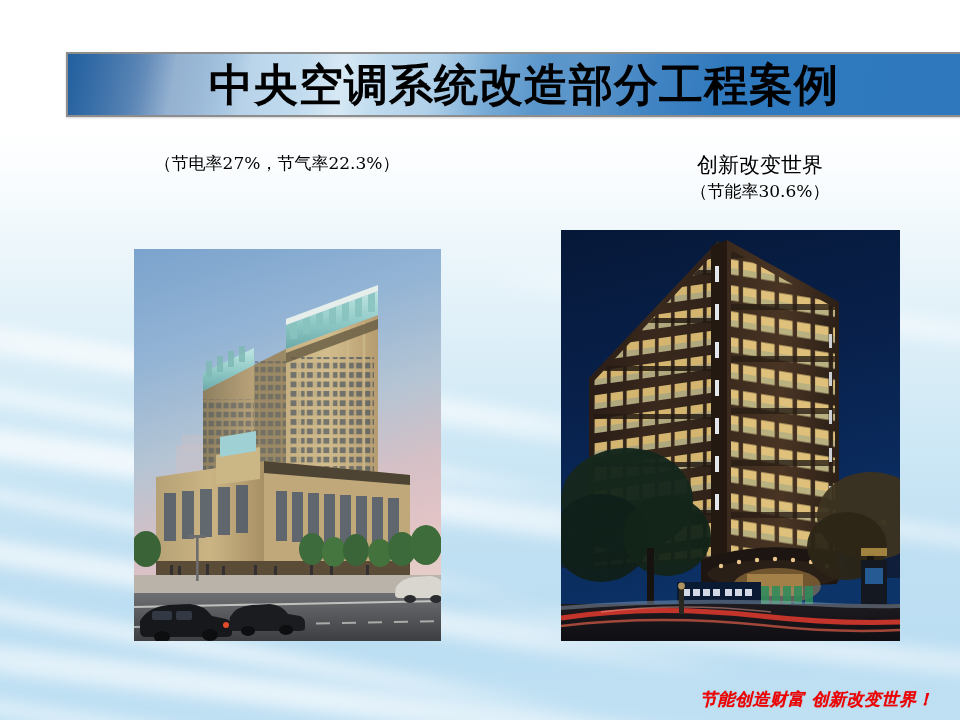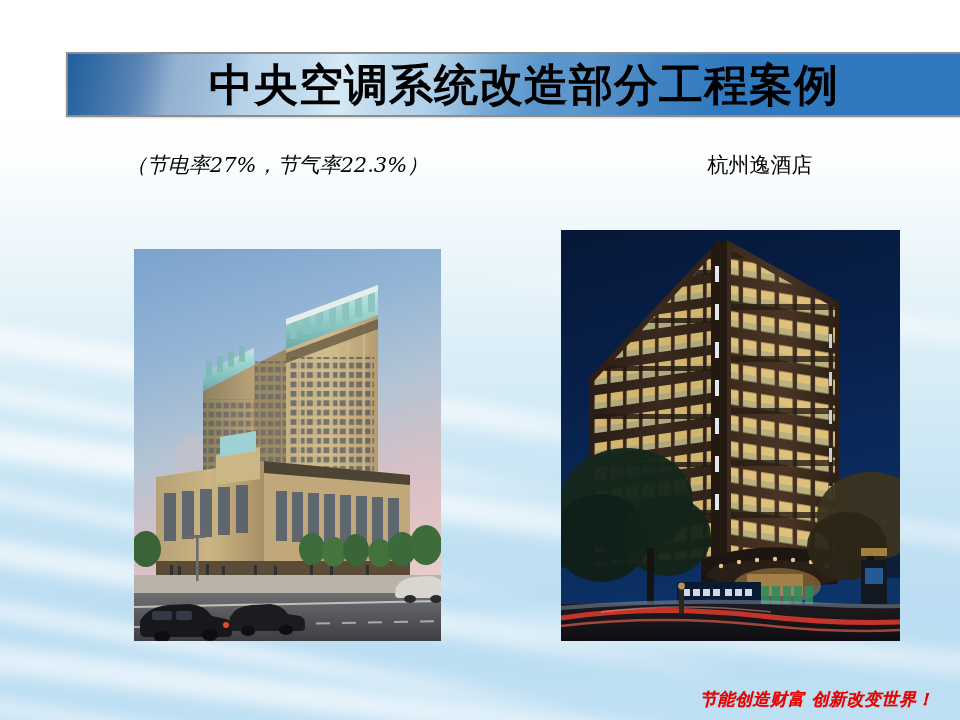--- a/index.html
+++ b/index.html
@@ -99,23 +99,22 @@
     text-align:center;
     color:#000000;
     line-height:1.32;
     white-space:nowrap;
   }
   .cap-name {
     font-size:21px;
     font-family:"DejaVu Serif","Liberation Serif",serif;
   }
   .cap-stat {
-    font-size:21px;
+    font-size:17px;
     font-family:"DejaVu Serif","Liberation Serif",serif;
-    font-style:italic;
   }
   #caption-left  { left:62px;  top:152px; width:430px; }
   #caption-right { left:580px; top:152px; width:360px; }
 
   
   .photo {
     position:absolute;
     overflow:hidden;
     background:#0b1b36;
   }
@@ -159,21 +158,22 @@
 
   <div id="banner">
     <div id="banner-title">中央空调系统改造部分工程案例</div>
   </div>
 
   <div class="caption" id="caption-left">
     <div class="cap-stat">（节电率27%，节气率22.3%）</div>
   </div>
 
   <div class="caption" id="caption-right">
-    <div class="cap-name">杭州逸酒店</div>
+    <div class="cap-name">创新改变世界</div>
+    <div class="cap-stat">（节能率30.6%）</div>
   </div>
 
   <div class="photo" id="photo-left">
     <svg viewBox="0 0 307 392" preserveAspectRatio="none">
       <defs>
         <linearGradient id="lsky" x1="0" y1="0" x2="0.25" y2="1">
           <stop offset="0%" stop-color="#7ba3cd"></stop>
           <stop offset="28%" stop-color="#93b4d5"></stop>
           <stop offset="52%" stop-color="#b3c4d4"></stop>
           <stop offset="72%" stop-color="#d4c0c6"></stop>

